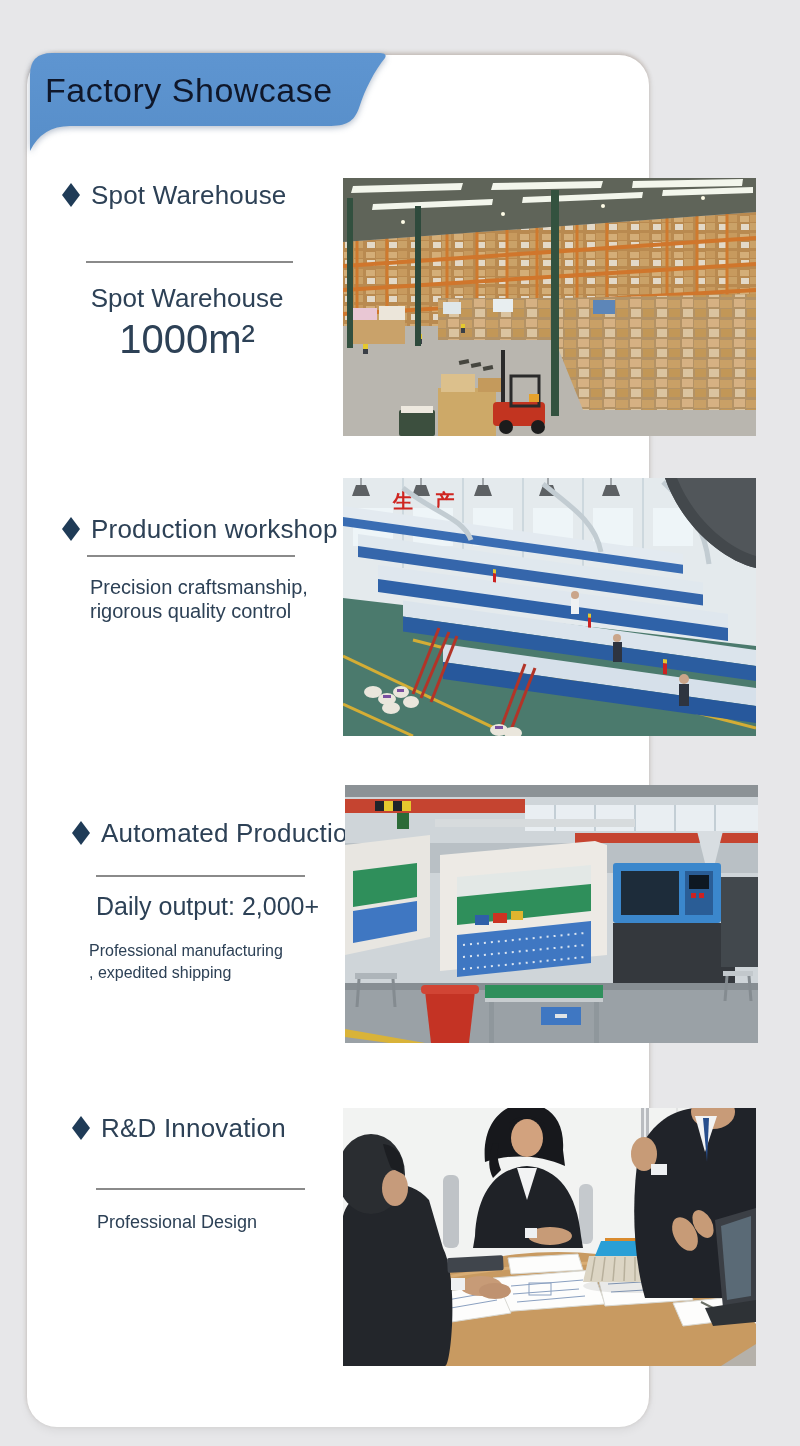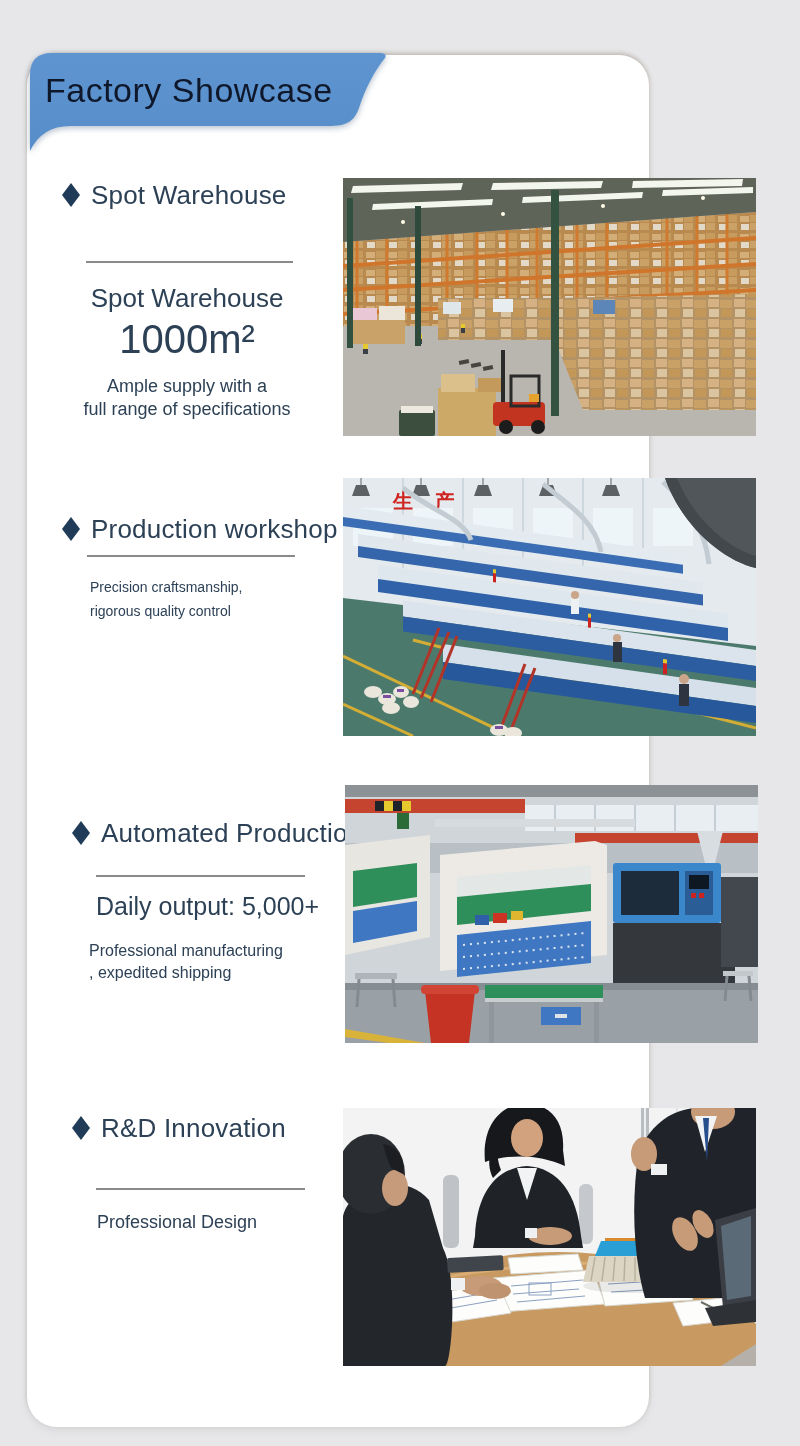--- a/index.html
+++ b/index.html
@@ -26,21 +26,21 @@
     position:absolute; display:flex; align-items:center; gap:11px; height:32px; z-index:2;
   }
   .sec-title { font-size:26px; color:#2d4156; letter-spacing:0.2px; white-space:nowrap; }
   .divider { position:absolute; height:2px; background:#8a8a8a; z-index:2; }
   .txt { position:absolute; color:#2d4156; z-index:2; }
   .center { text-align:center; }
   .sub1 { font-size:26px; line-height:34px; }
   .sub2 { font-size:40px; line-height:48px; }
   .sub3 { font-size:25px; line-height:32px; }
   .d18 { font-size:18px; line-height:23px; }
-  .d20 { font-size:14px; line-height:24px; }
+  .d20 { font-size:20px; line-height:24px; }
   .d20b { font-size:16px; line-height:22px; }
   .d18s { font-size:18px; line-height:24px; }
   .d20m { font-size:20px; line-height:26px; }
   .photo { position:absolute; width:413px; height:258px; overflow:hidden; z-index:2; background:#ccc; }
   .photo svg { display:block; width:413px; height:258px; }
 </style>
 </head>
 <body>
 
 <div class="card">
@@ -48,24 +48,20 @@
   <div class="sec-heading" style="left:35px; top:124px;">
     <svg width="18" height="24" viewBox="0 0 18 24">
         <polygon points="9,0 18,12 9,24 0,12" fill="#1f3b57"></polygon>
       </svg>
     <span class="sec-title">Spot Warehouse</span>
   </div>
   <div class="divider" style="left:59px; top:206px; width:207px;"></div>
   <div class="txt center" style="left:20px; top:226px; width:280px;">
     <div class="sub1">Spot Warehouse</div>
     <div class="sub2">1000m²</div>
-  </div>
-  <div class="txt center d18" style="left:20px; top:320px; width:280px;">
-    <div>Ample supply with a</div>
-    <div>full range of specifications</div>
   </div>
   <div class="photo" style="left:316px; top:123px;">
     <svg viewBox="0 0 413 258">
       <defs>
         <pattern id="wh-boxes" width="22" height="18" patternUnits="userSpaceOnUse">
           <rect width="22" height="18" fill="#b98a50"></rect>
           <rect x="1" y="2" width="9" height="6" fill="#d4ae78"></rect>
           <rect x="11" y="1" width="9" height="7" fill="#c79a5e"></rect>
           <rect x="2" y="10" width="8" height="6" fill="#e3d9c8"></rect>
           <rect x="11" y="9" width="9" height="7" fill="#caa268"></rect>
@@ -278,21 +274,21 @@
     </svg>
   </div>
 
   <div class="sec-heading" style="left:45px; top:762px;">
     <svg width="18" height="24" viewBox="0 0 18 24">
         <polygon points="9,0 18,12 9,24 0,12" fill="#1f3b57"></polygon>
       </svg>
     <span class="sec-title">Automated Production</span>
   </div>
   <div class="divider" style="left:69px; top:820px; width:209px;"></div>
-  <div class="txt sub3" style="left:69px; top:835px; width:280px;">Daily output: 5,000+</div>
+  <div class="txt sub3" style="left:69px; top:835px; width:280px;">Daily output: 2,000+</div>
   <div class="txt d20b" style="left:62px; top:885px; width:260px;">
     <div>Professional manufacturing</div>
     <div>, expedited shipping</div>
   </div>
   <div class="photo" style="left:318px; top:730px;">
     <svg viewBox="0 0 413 258">
       <rect width="413" height="258" fill="#cfd5d9"></rect>
       <rect width="413" height="12" fill="#8c9296"></rect>
 
       <rect x="0" y="14" width="180" height="14" fill="#c54430"></rect>

